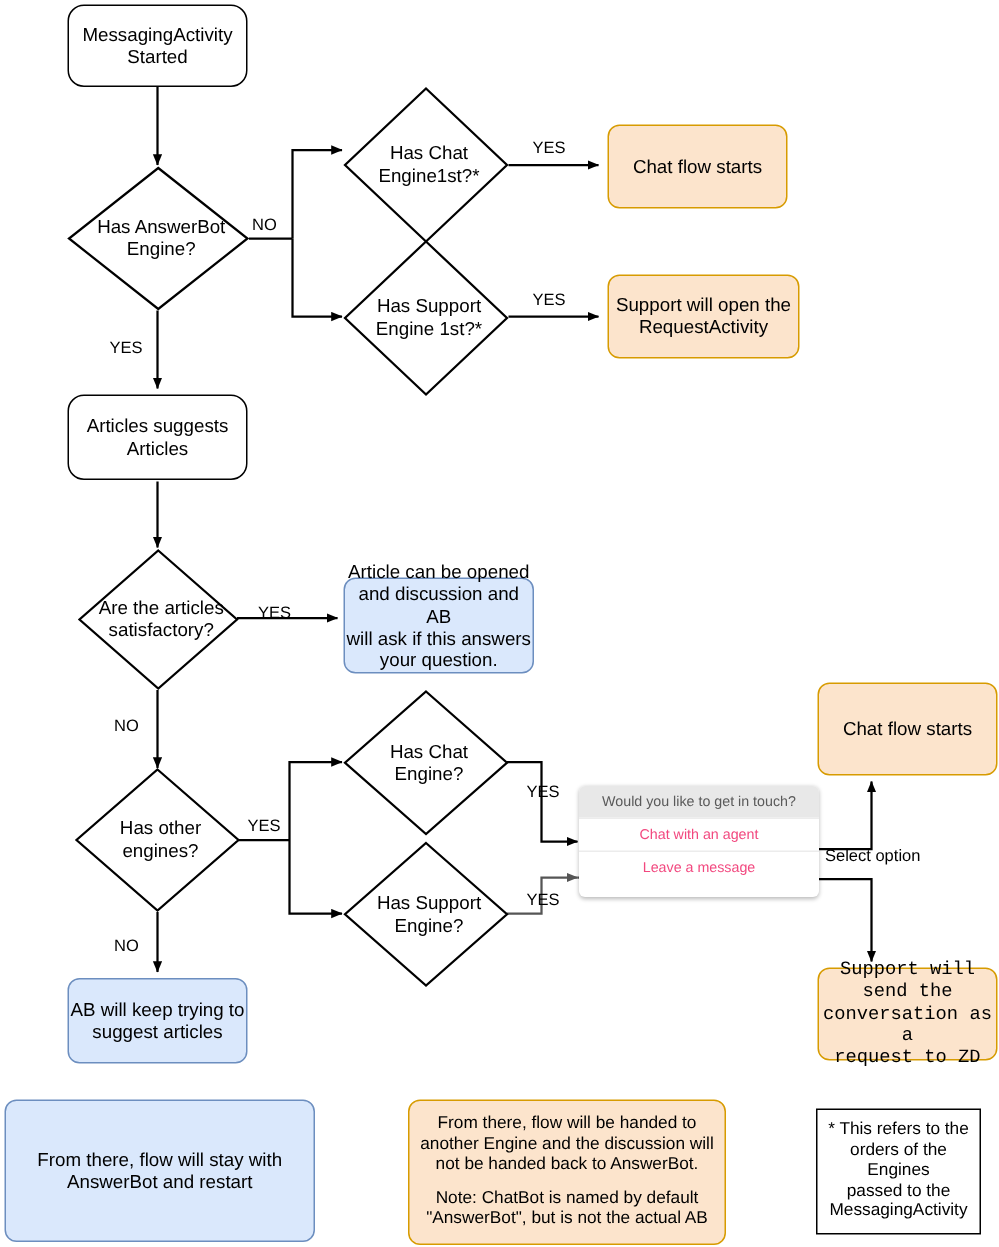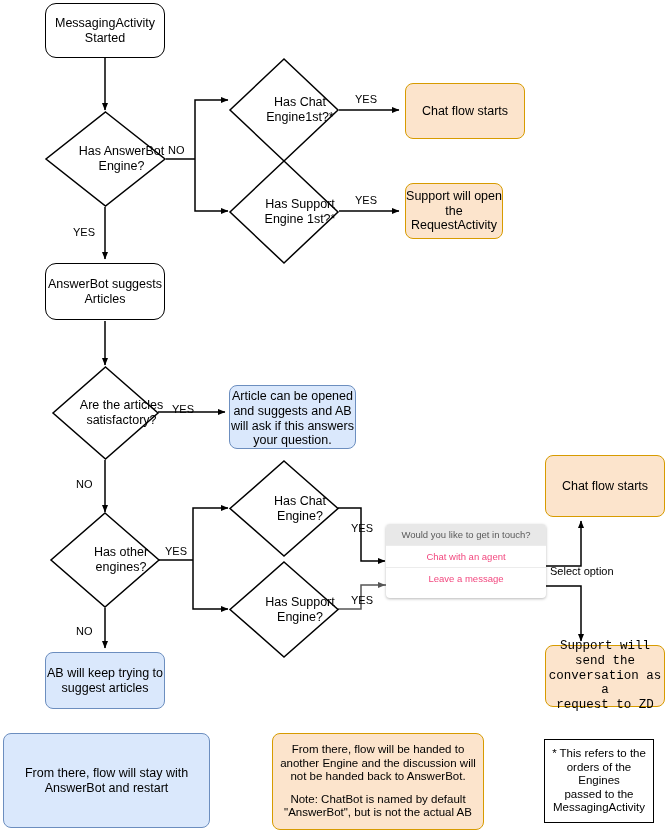--- a/index.html
+++ b/index.html
@@ -8,21 +8,21 @@
   #canvas{position:absolute;inset:0;width:666px;height:831px;}
   svg.edges{position:absolute;left:0;top:0;width:666px;height:831px;overflow:visible;}
   .node{position:absolute;box-sizing:border-box;display:flex;align-items:center;
         justify-content:center;text-align:center;line-height:1.18;}
   .rounded{border:1.4px solid #000;border-radius:11px;background:#fff;font-size:12.5px;}
   .orange{border:1.4px solid #D79B00;border-radius:8px;background:#FCE4CC;font-size:12.5px;}
   .blue{border:1.4px solid #6C8EBF;border-radius:8px;background:#DAE8FC;font-size:12.5px;}
   .plain{border:1.4px solid #000;background:#fff;font-size:12.5px;}
   .diamond-wrap{position:absolute;}
   .diamond-wrap svg{position:absolute;left:0;top:0;overflow:visible;}
-  .diamond-label{position:absolute;left:16px;top:0;width:100%;height:100%;
+  .diamond-label{position:absolute;left:2px;top:0;width:100%;height:100%;
        display:flex;align-items:center;justify-content:center;text-align:center;
        font-size:12.5px;line-height:1.18;white-space:nowrap;}
   .edge-label{position:absolute;font-size:11px;color:#000;white-space:nowrap;}
   
   .widget{position:absolute;background:#ffffff;border-radius:4px;
           box-shadow:0 1px 3px rgba(0,0,0,.28);overflow:hidden;}
   .widget-head{background:#E8E8E8;color:#5a5a5a;font-size:9.5px;
                text-align:center;padding:5px 4px 5px;}
   .widget-opt{color:#F2487F;font-size:9.5px;text-align:center;padding:5px 4px;
               border-top:1px solid #ececec;}
@@ -125,50 +125,50 @@
       </span>
     </div>
   </div>
 
   <div class="node orange" style="left:405px;top:83px;width:120px;height:56px;">
     <span>
       <span class="txtline">Chat flow starts</span>
     </span>
   </div>
 
-  <div class="node orange" style="left:405px;top:183px;width:98px;height:56px;">
+  <div class="node orange" style="left:405px;top:183px;width:128px;height:56px;">
     <span>
       <span class="txtline">Support will open the</span>
       <span class="txtline">RequestActivity</span>
     </span>
   </div>
 
   <div class="node rounded" style="left:45px;top:263px;width:120px;height:57px;">
     <span>
-      <span class="txtline">AnswerBot suggests</span>
+      <span class="txtline">Articles suggests</span>
       <span class="txtline">Articles</span>
     </span>
   </div>
 
   <div class="diamond-wrap" style="left:52px;top:366px;width:107px;height:94px;">
     <svg width="107" height="94" viewBox="0 0 107 94" xmlns="http://www.w3.org/2000/svg">
       <polygon points="53.5,1 106,47 53.5,93 1,47" fill="#fff" stroke="#000" stroke-width="1.5"></polygon>
     </svg>
     <div class="diamond-label">
       <span>
         <span class="txtline">Are the articles</span>
         <span class="txtline">satisfactory?</span>
       </span>
     </div>
   </div>
 
   <div class="node blue" style="left:229px;top:385px;width:127px;height:64px;align-items:flex-end;">
     <span>
       <span class="txtline">Article can be opened</span>
-      <span class="txtline">and suggests and AB</span>
+      <span class="txtline">and discussion and AB</span>
       <span class="txtline">will ask if this answers</span>
       <span class="txtline">your question.</span>
     </span>
   </div>
 
   <div class="diamond-wrap" style="left:50px;top:512px;width:110px;height:96px;">
     <svg width="110" height="96" viewBox="0 0 110 96" xmlns="http://www.w3.org/2000/svg">
       <polygon points="55,1 109,48 55,95 1,48" fill="#fff" stroke="#000" stroke-width="1.5"></polygon>
     </svg>
     <div class="diamond-label">

